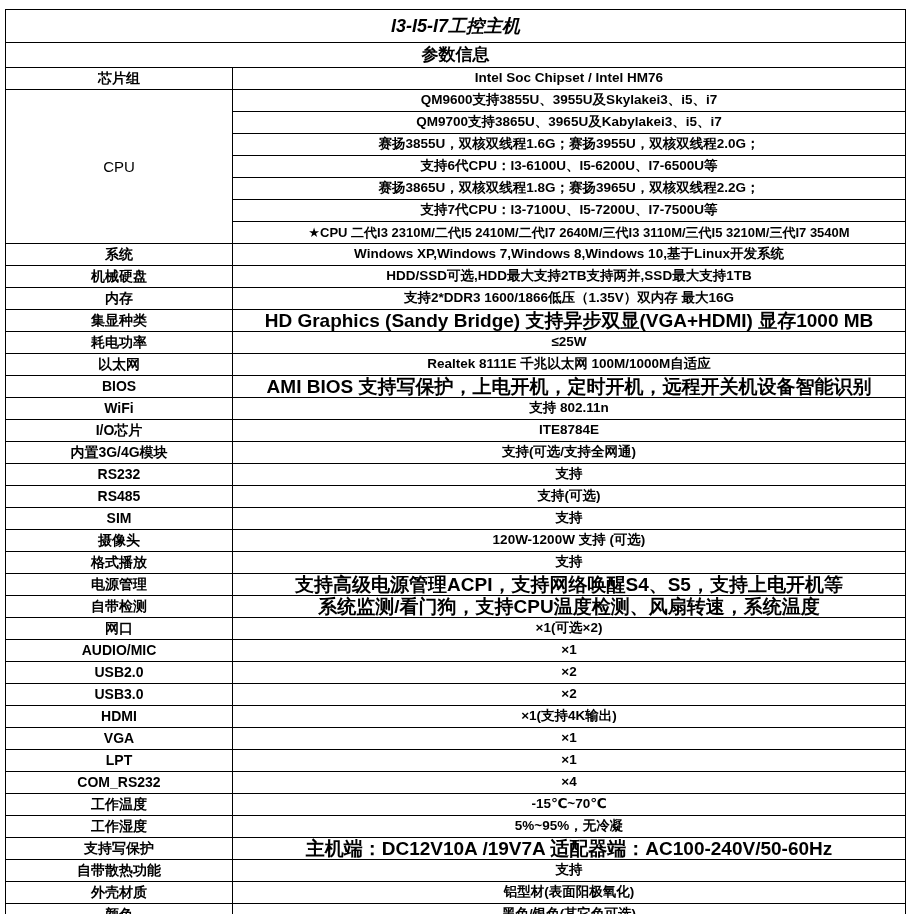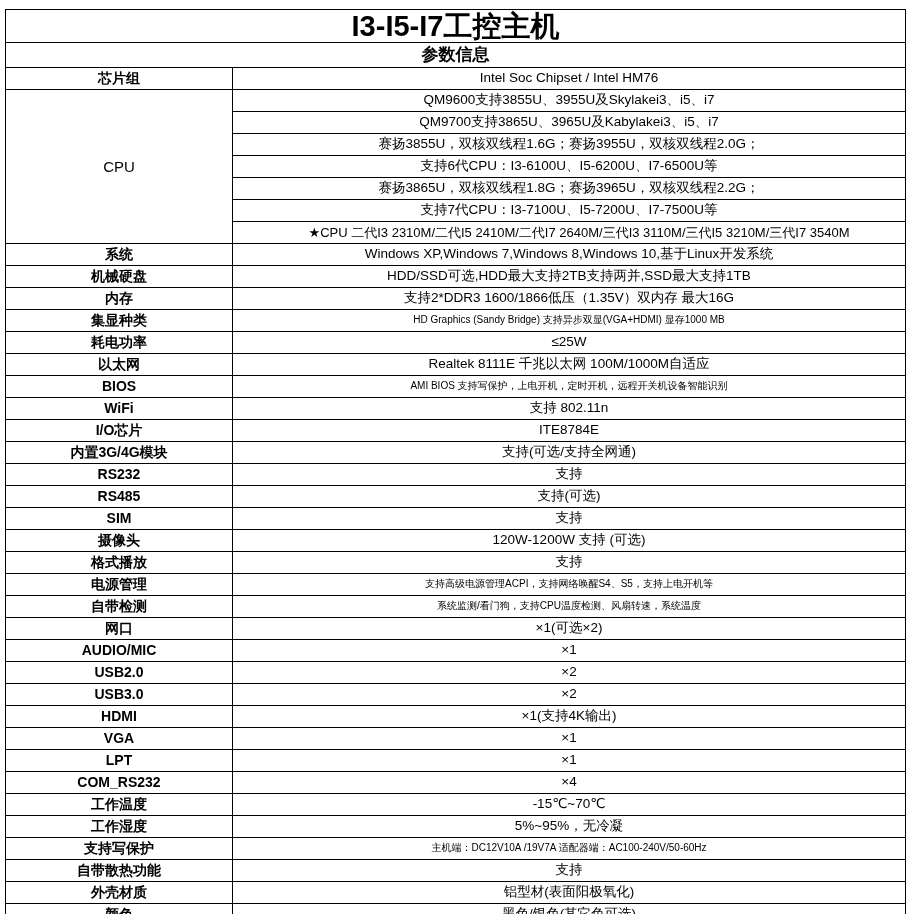--- a/index.html
+++ b/index.html
@@ -32,51 +32,52 @@
     vertical-align: middle;
     line-height: 1.05;
     overflow: hidden;
     white-space: nowrap;
   }
   col.c-label { width: 227px; }
   col.c-value { width: 673px; }
 
   td.title-cell {
     height: 32px;
-    font-size: 29px;
+    font-size: 18px;
     font-weight: bold;
     letter-spacing: 0px;
+    font-style: italic;
   }
   td.subtitle-cell {
     height: 24px;
     font-size: 17px;
     font-weight: bold;
     margin-top: 16px;
   }
   td.label {
     height: 21px;
     font-size: 14px;
     font-weight: bold;
     margin-top: 40px;
   }
   td.value {
     height: 21px;
     font-size: 13.5px;
-    font-weight: normal;
+    font-weight: bold;
   }
   td.cpu-label {
     font-size: 15px;
     font-weight: normal;
   }
   td.value.cpu-star {
     font-size: 13px;
     padding-left: 20px;
   }
   td.value.tight {
-    font-size: 10px;
+    font-size: 19px;
   }
 </style>
 </head>
 <body>
 
 <div id="sheet">
   <table class="spec">
     <colgroup>
       <col class="c-label">
       <col class="c-value">

